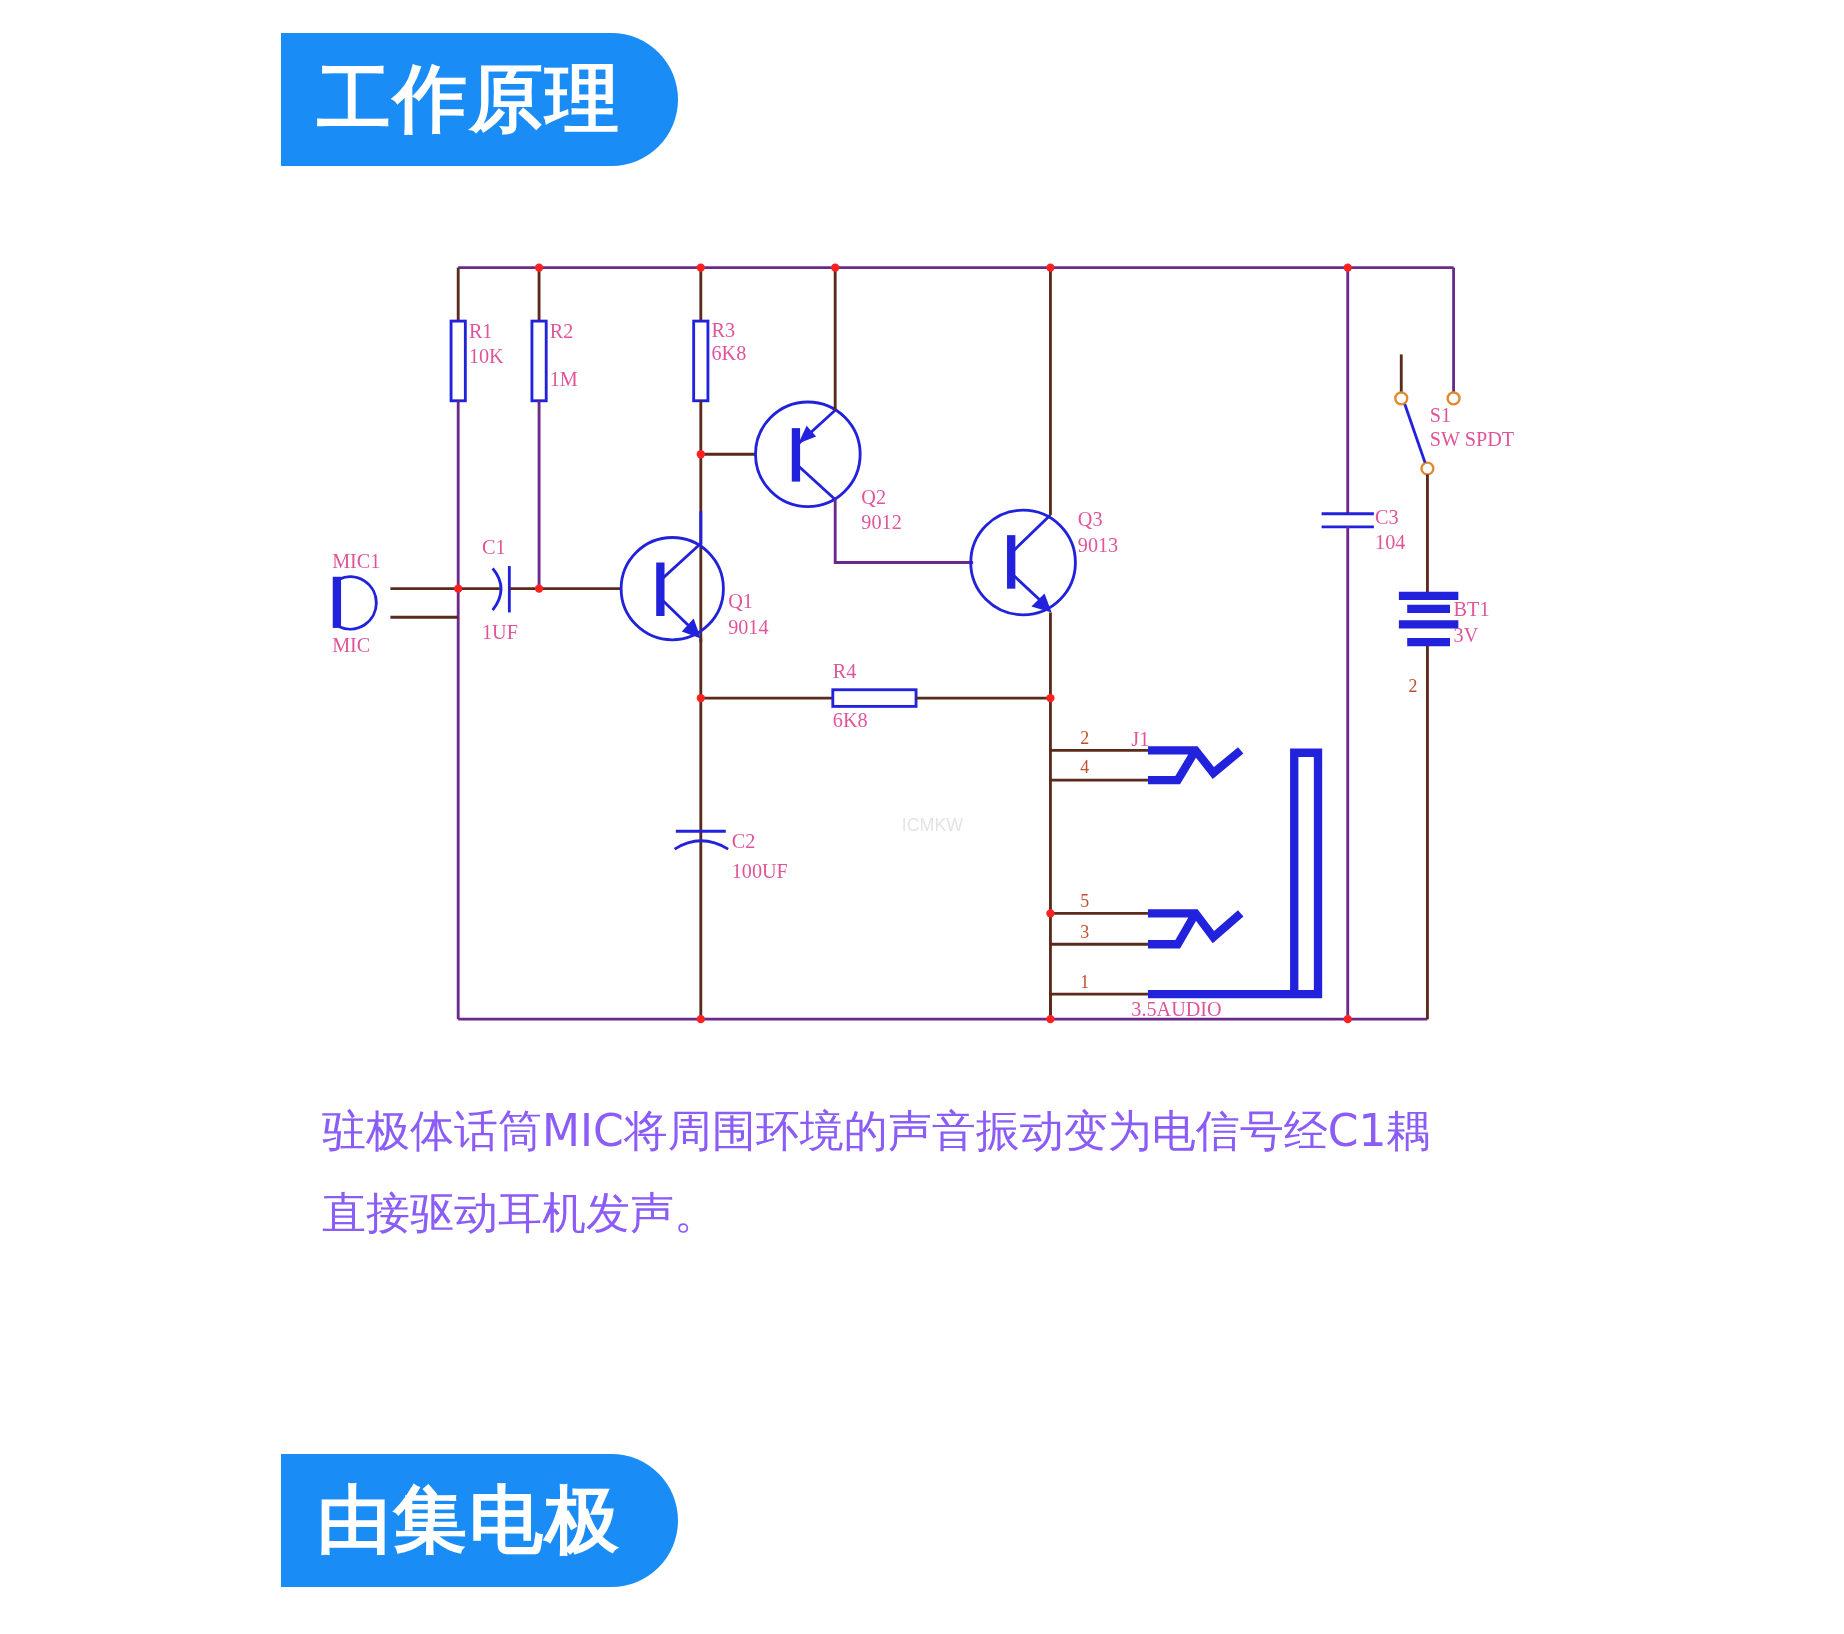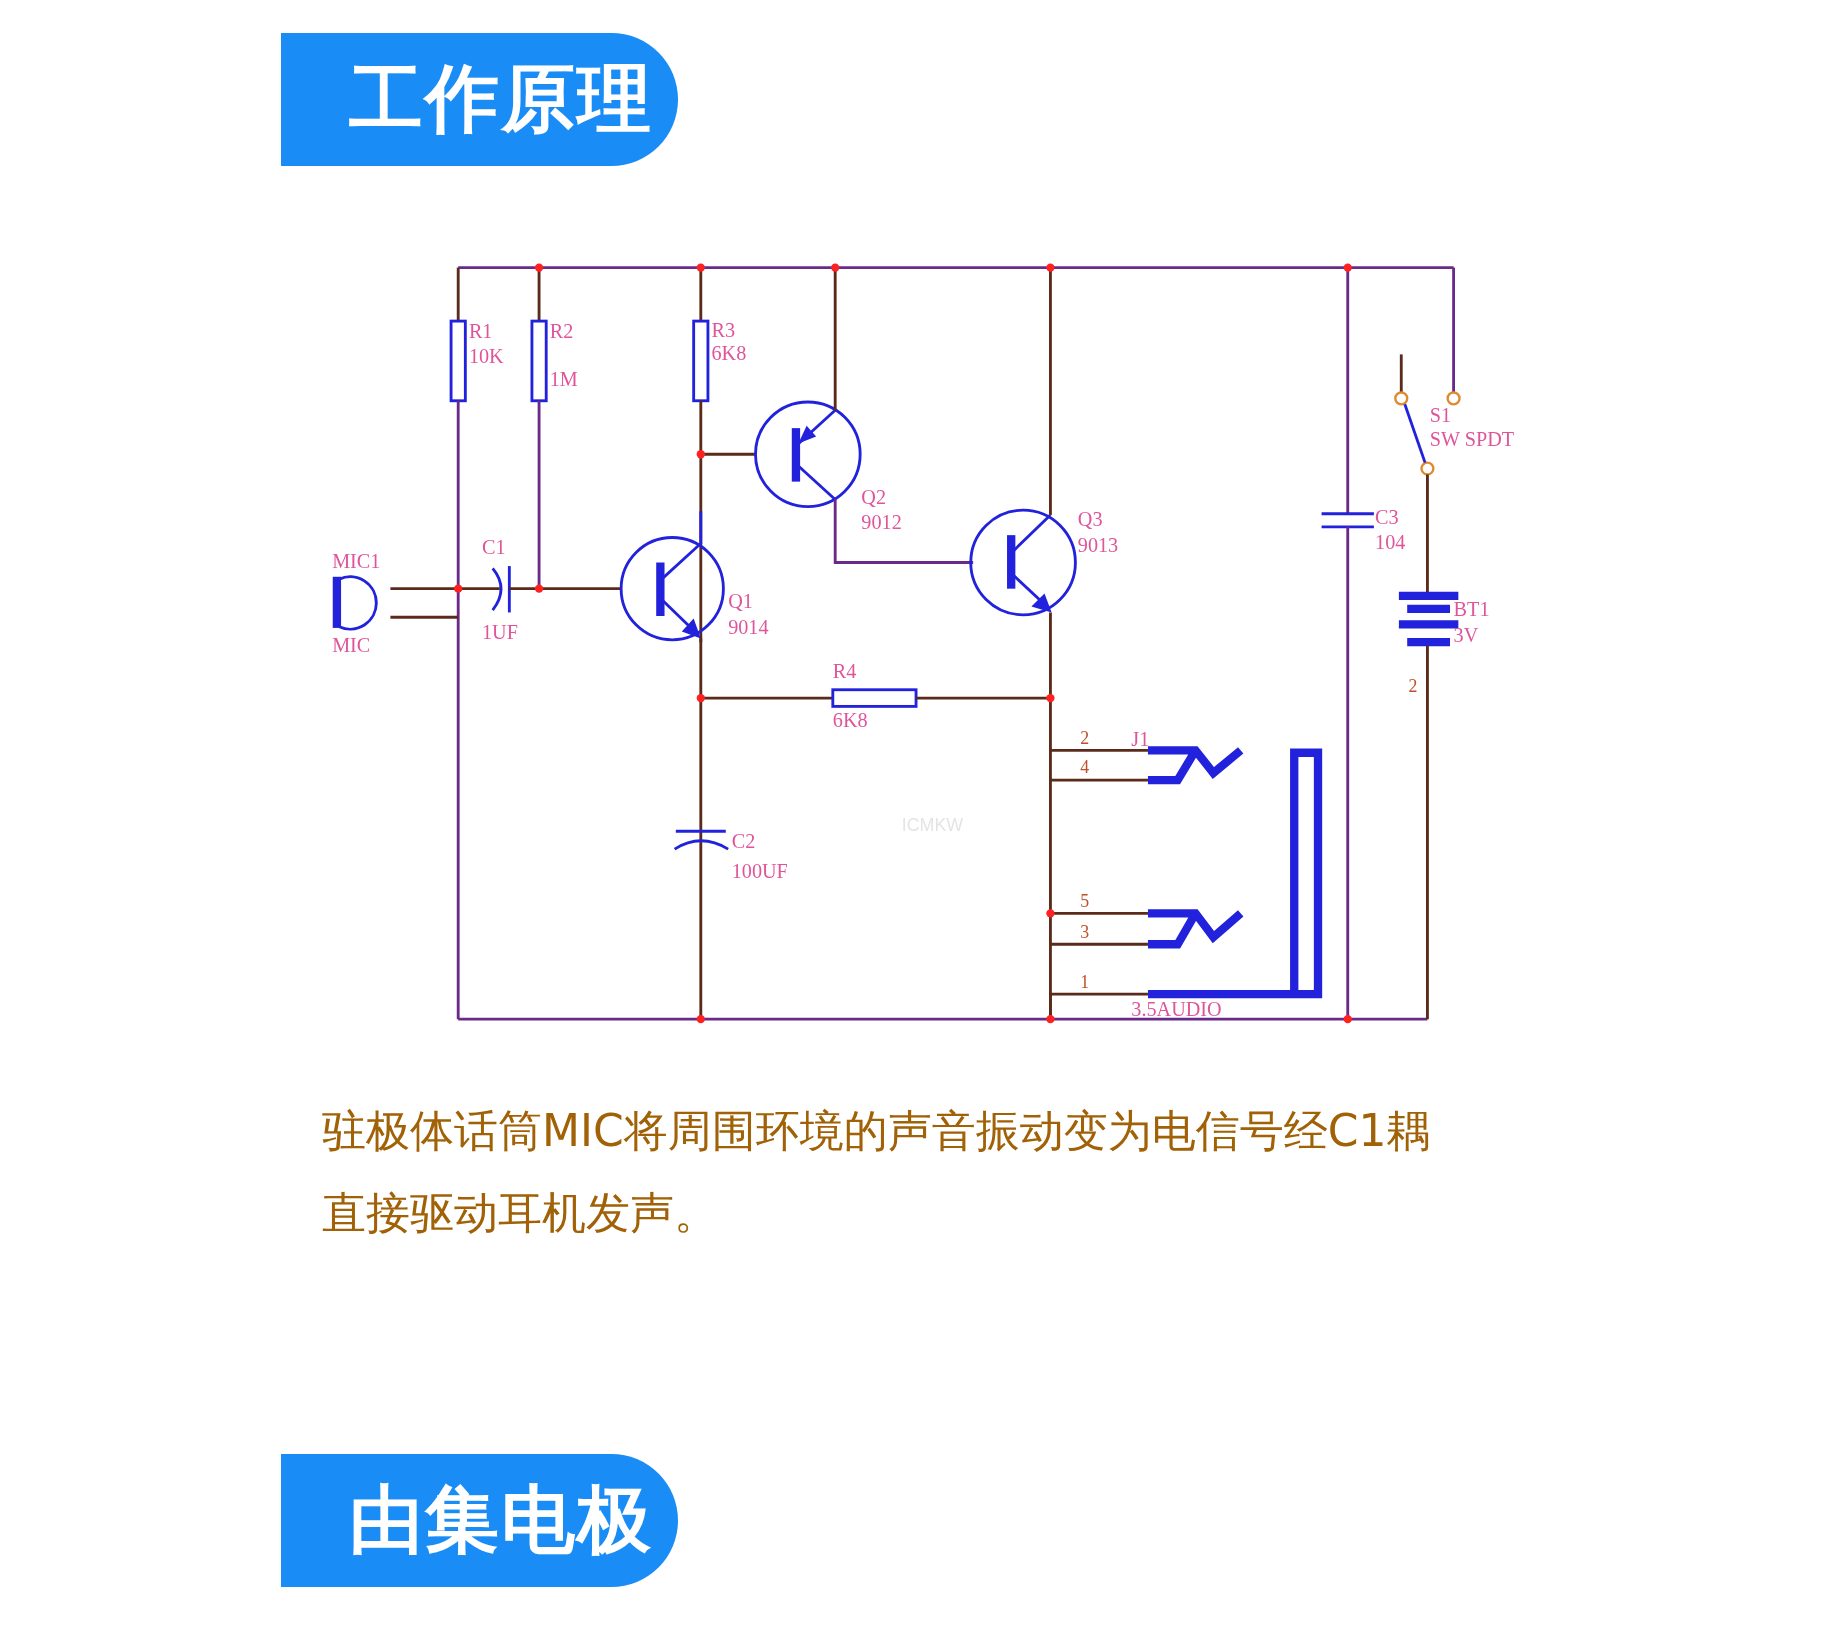--- a/index.html
+++ b/index.html
@@ -2,26 +2,26 @@
 <html><head>
 <meta charset="utf-8">
 <style>
   html, body { margin: 0; padding: 0; background: #ffffff; }
   body { width: 1844px; height: 1634px; position: relative; overflow: hidden;
          font-family: "DejaVu Sans", sans-serif; }
   .banner { position: absolute; left: 281px; width: 397px; height: 133px;
             background: #1a8cf5; border-radius: 0 67px 67px 0;
             display: flex; align-items: center; }
   .banner span { color: #ffffff; font-size: 74px; font-weight: bold;
-                 margin-left: 68px; letter-spacing: 2px; white-space: nowrap; font-family: Liberation Mono, monospace; }
+                 margin-left: 36px; letter-spacing: 2px; white-space: nowrap; font-family: Liberation Mono, monospace; }
   #banner-1 { top: 33px; }
   #banner-2 { top: 1454px; }
   .schematic { position: absolute; left: 0; top: 0; width: 1844px; height: 1634px; }
   .para { position: absolute; left: 322px; top: 1090px; width: 1300px;
-          font-size: 44px; line-height: 82px; color: #a16207; }
+          font-size: 44px; line-height: 82px; color: #8b5cf6; }
   .para div { white-space: nowrap; }
   .lbl { font-family: "Liberation Serif", serif; font-size: 17px; fill: #e0559a; }
   .pin { font-family: "Liberation Serif", serif; font-size: 15px; fill: #c0502a; }
   .wm  { font-family: "Liberation Sans", sans-serif; font-size: 15px; fill: #e4e4e4; }
   .wire { stroke: #6a2a8a; stroke-width: 2.4; fill: none; }
   .wire-br { stroke: #5a2a1a; stroke-width: 2.4; fill: none; }
   .sym { stroke: #2222dd; stroke-width: 2.4; fill: none; }
   .symf { fill: #2222dd; stroke: none; }
   .thick { stroke: #2222dd; stroke-width: 7; fill: none; stroke-linecap: butt; }
   .dot { fill: #ff2020; }

